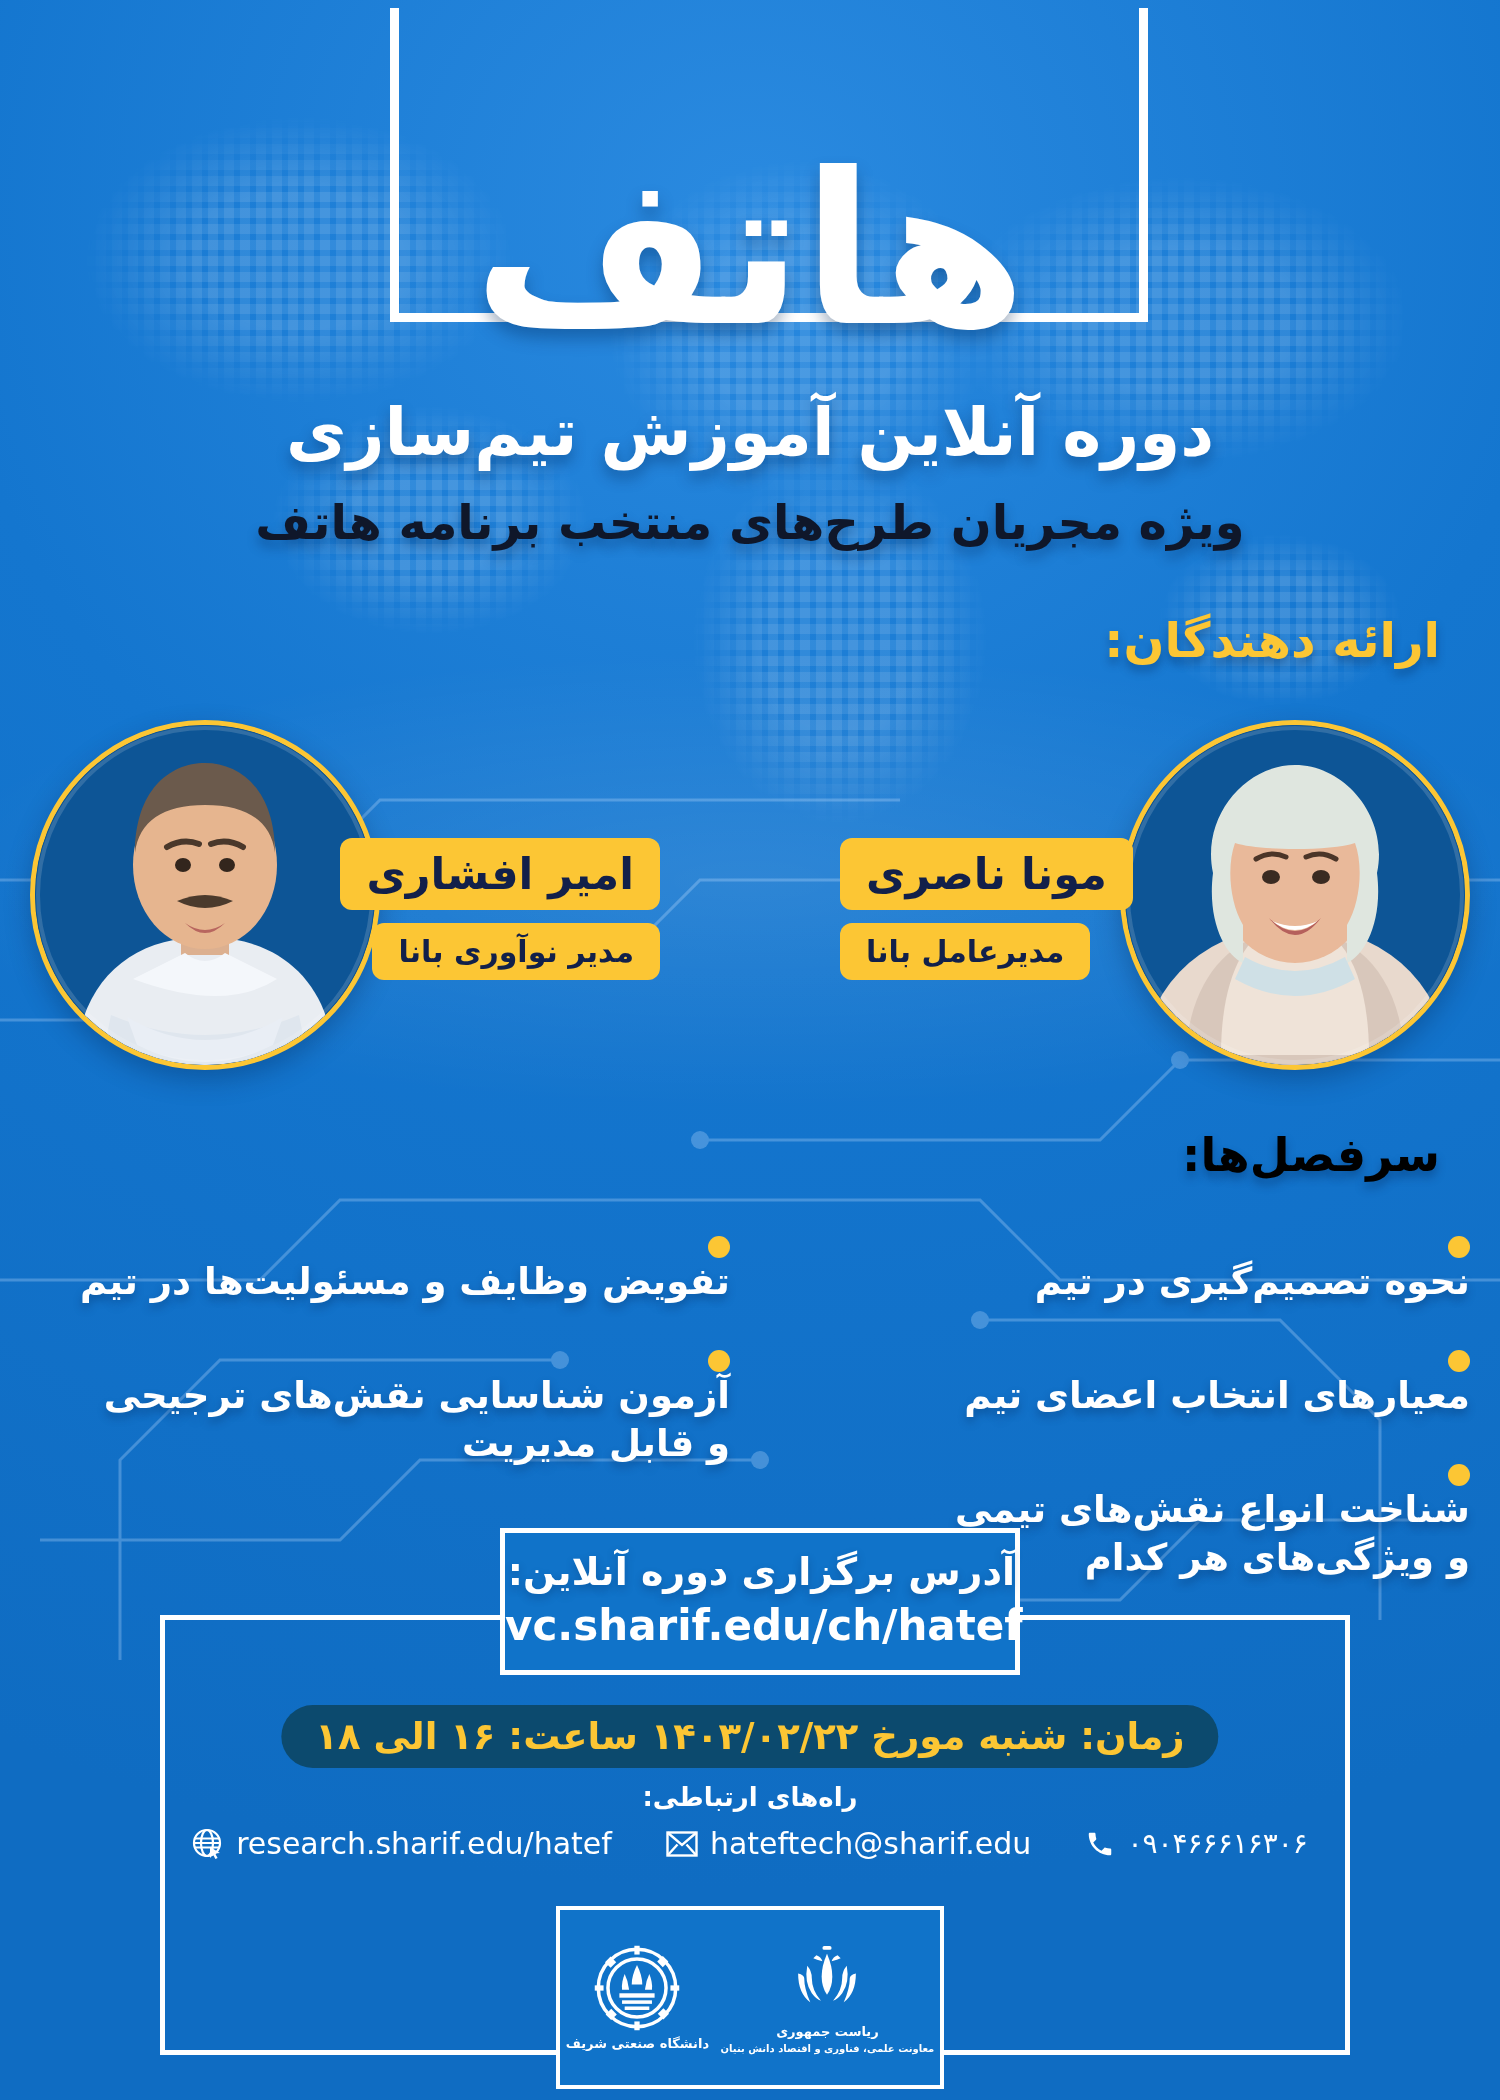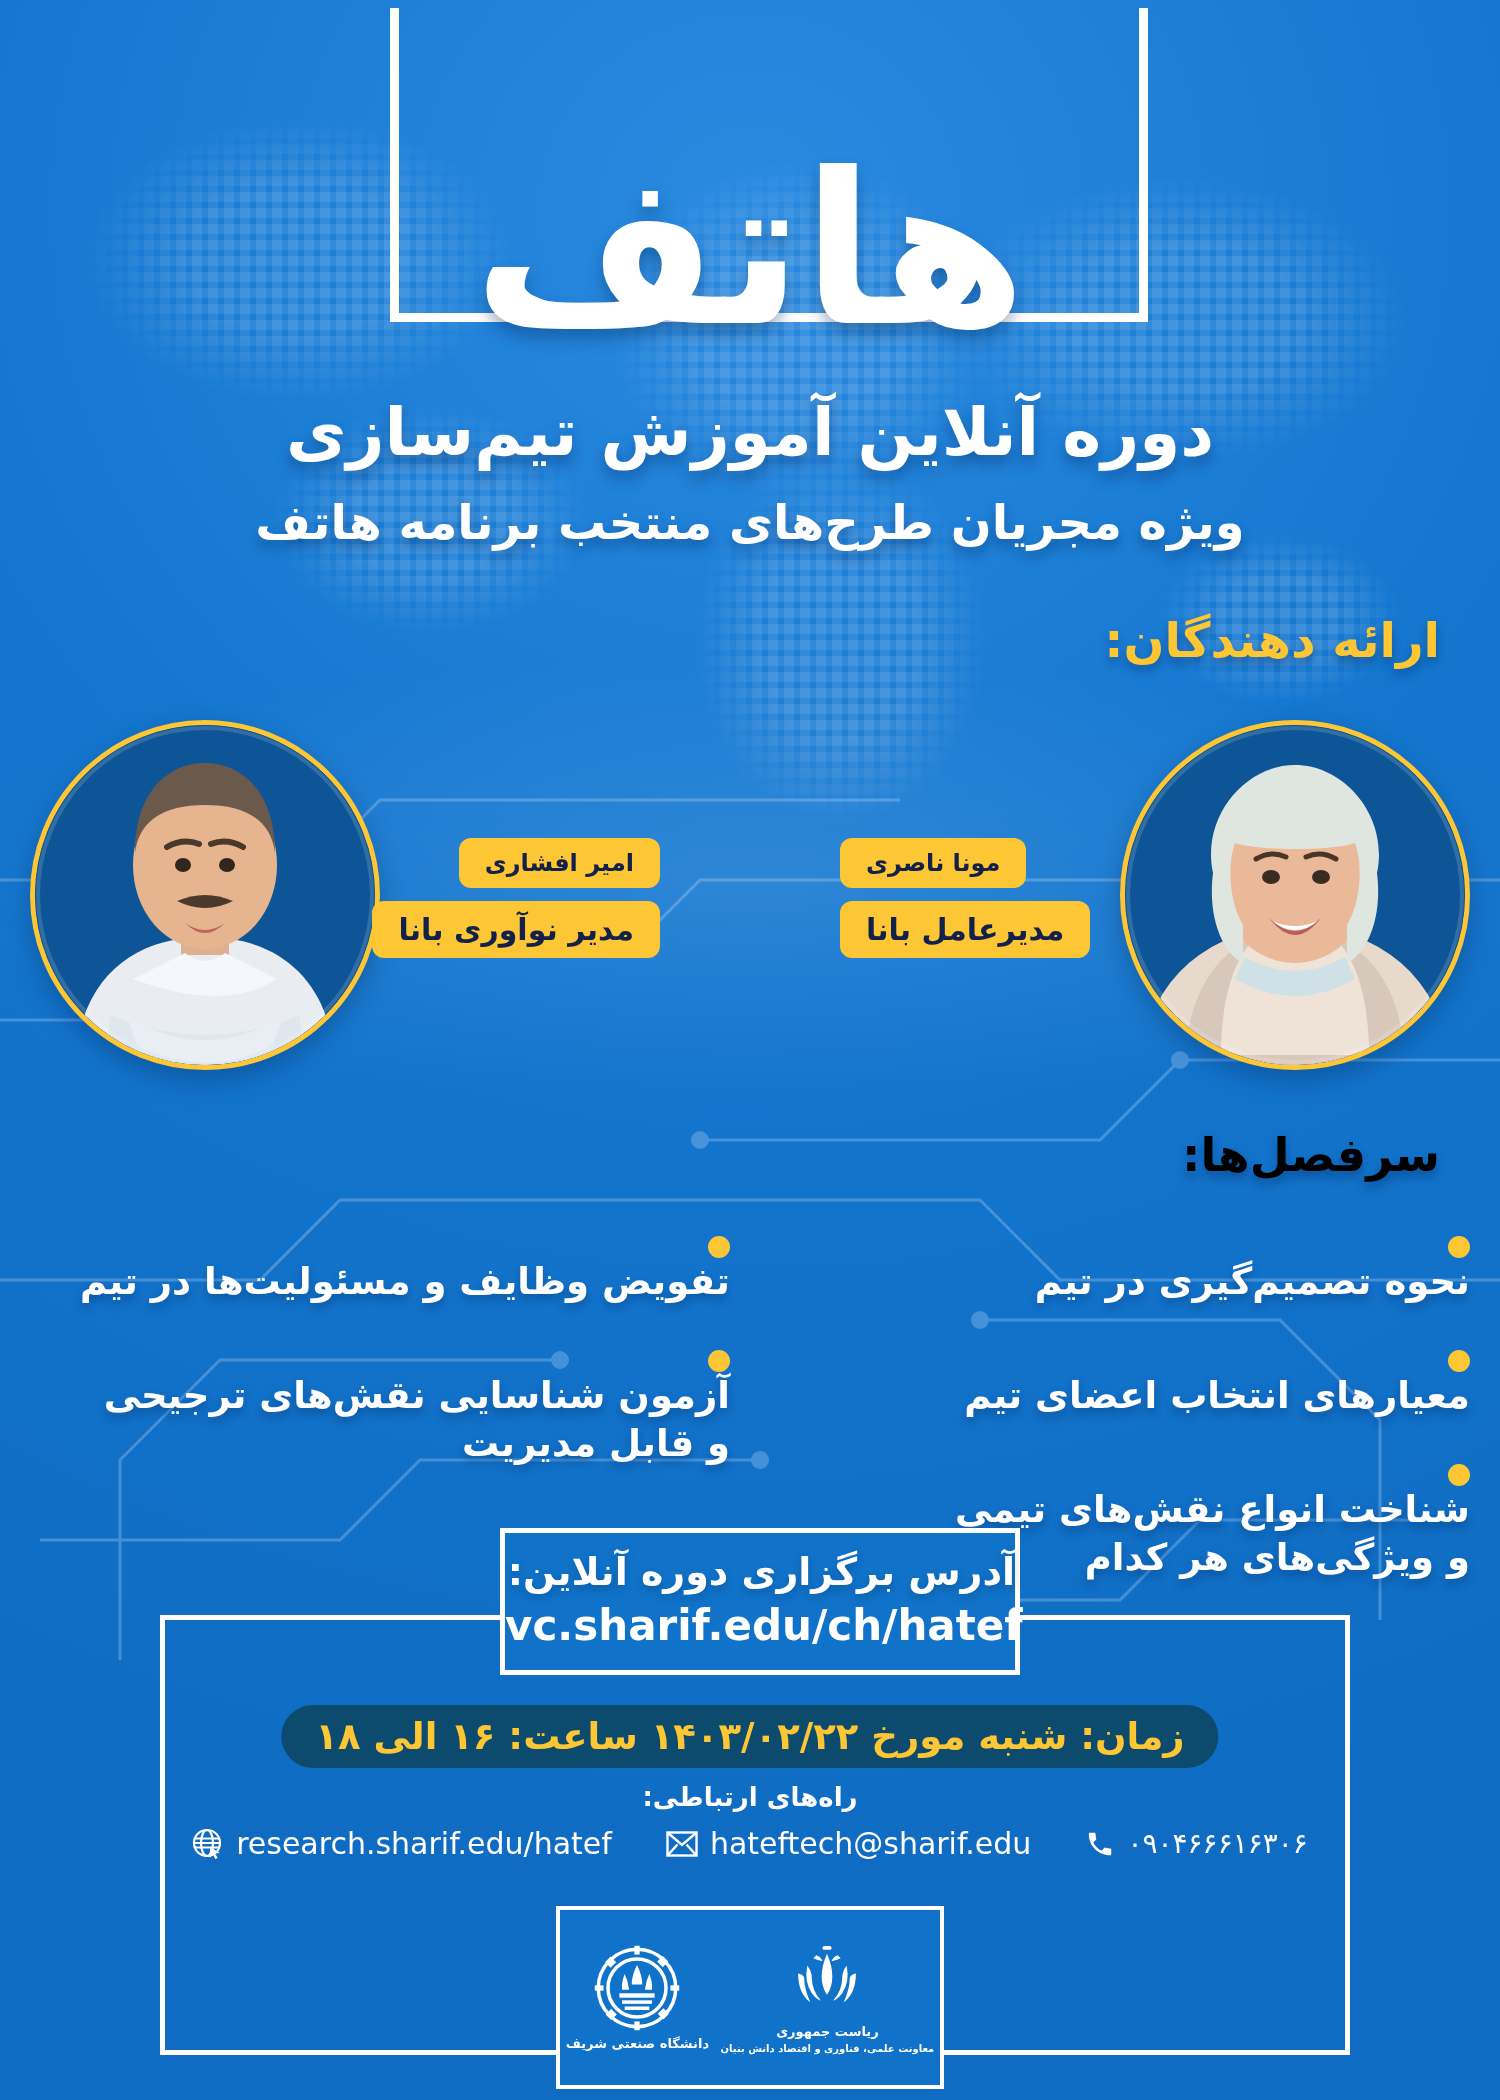--- a/index.html
+++ b/index.html
@@ -61,21 +61,21 @@
     text-shadow:0 10px 16px rgba(0,40,90,.35);
     letter-spacing:-4px;
   }
   .title-1{
     position:absolute;left:0;right:0;top:378px;text-align:center;
     font-size:66px;font-weight:bold;color:#ffffff;line-height:1.18;
     text-shadow:0 8px 14px rgba(0,40,90,.38);
   }
   .title-2{
     position:absolute;left:0;right:0;top:478px;text-align:center;
-    font-size:48px;font-weight:bold;color:#ffffff;line-height:1.2;
+    font-size:48px;font-weight:bold;color:#0f172a;line-height:1.2;
     text-shadow:0 7px 12px rgba(0,40,90,.38);
   }
 
   
   .presenters-label{
     position:absolute;right:60px;top:612px;
     font-size:48px;font-weight:bold;color:#fcc634;
     text-shadow:0 6px 10px rgba(0,40,90,.40);
   }
   .presenter{position:absolute;top:720px;width:640px;height:360px;}
@@ -88,21 +88,21 @@
     overflow:hidden;
     box-shadow:0 10px 26px rgba(0,30,70,.30);
   }
   .p-right .photo{right:0;}
   .p-left  .photo{left:0;}
   .badges{position:absolute;top:118px;width:300px;}
   .p-right .badges{right:330px;text-align:left;}
   .p-left  .badges{left:330px;text-align:right;}
   .badge{
     display:inline-block;background:#fcc634;color:#12204a;
-    font-size:24px;font-weight:bold;
+    font-size:43px;font-weight:bold;
     padding:11px 26px;border-radius:12px;margin-bottom:13px;
     white-space:nowrap;
   }
   .badge.role{font-size:30px;}
 
   
   .topics-label{
     position:absolute;right:60px;top:1128px;
     font-size:46px;font-weight:bold;color:#000000;
     text-shadow:0 6px 10px rgba(0,40,90,.40);

